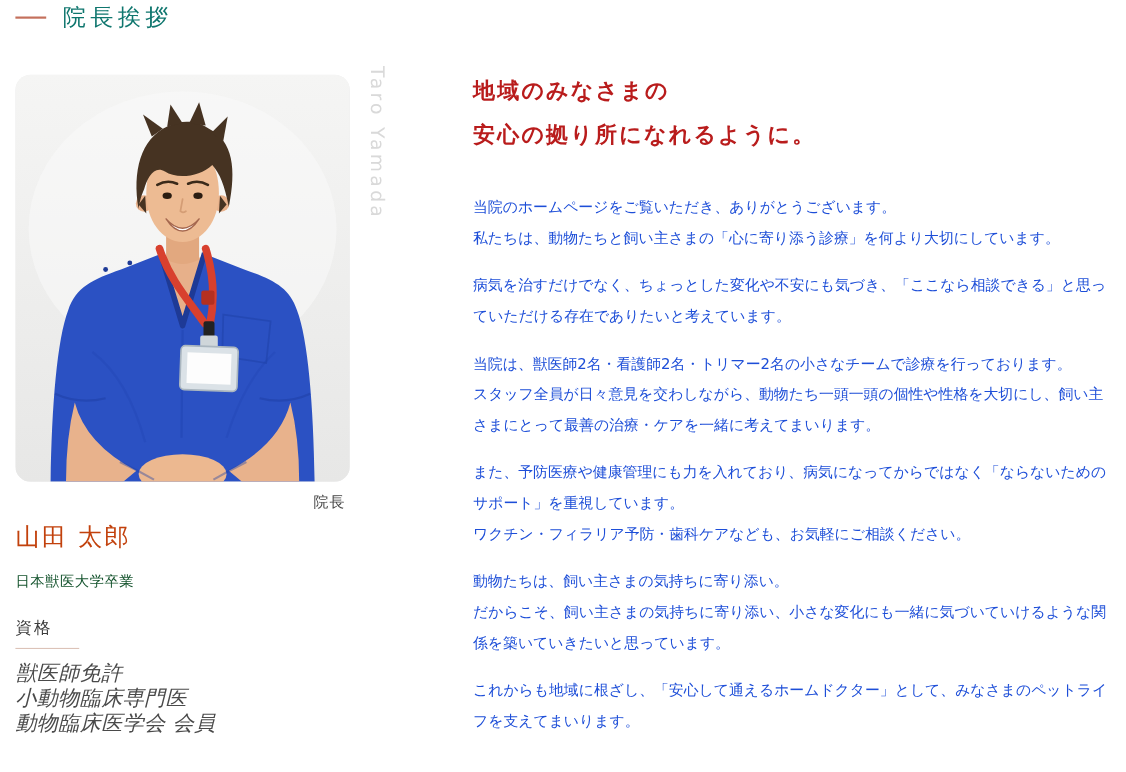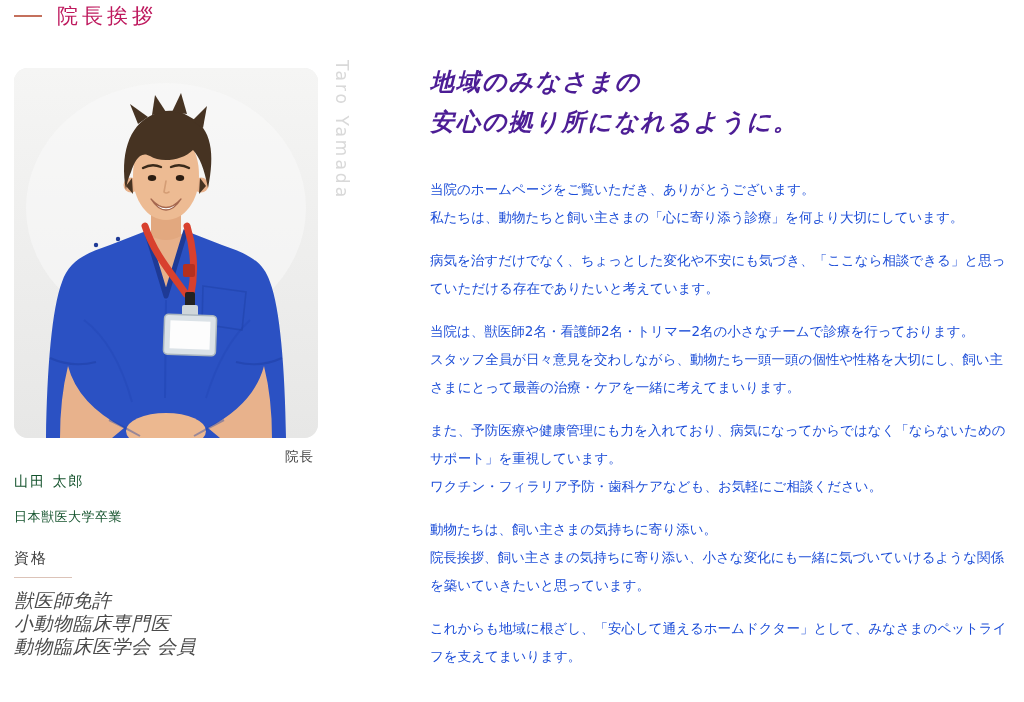--- a/index.html
+++ b/index.html
@@ -7,46 +7,46 @@
     width:1024px;height:702px;background:#ffffff;
     font-family:"DejaVu Sans","Liberation Sans",sans-serif;
     color:#3e3e3e;overflow:hidden;
     -webkit-font-smoothing:antialiased;
   }
   .page{position:relative;width:1024px;height:702px;background:#fff;}
 
   
   .section-header{position:absolute;left:14px;top:1px;display:flex;align-items:center;gap:15px;height:30px;}
   .accent-dash{display:inline-block;width:28px;height:2px;background:#c4705c;}
-  .section-title{margin:0;font-size:21px;font-weight:500;letter-spacing:4px;color:#be185d;}
+  .section-title{margin:0;font-size:21px;font-weight:500;letter-spacing:4px;color:#0f766e;}
 
   
   .photo{position:absolute;left:14px;top:68px;width:304px;height:370px;margin:0;
          border-radius:14px;overflow:hidden;background:#ededed;}
   .photo svg{display:block;width:100%;height:100%;}
 
   .profile{position:absolute;left:14px;top:448px;width:300px;}
   .role{margin:0 0 7px;font-size:13.5px;color:#454545;letter-spacing:1px;text-align:right;}
-  .name{margin:0 0 17px;font-size:14px;font-weight:500;color:#14532d;letter-spacing:2px;}
+  .name{margin:0 0 17px;font-size:22px;font-weight:500;color:#c2410c;letter-spacing:2px;}
   .education{margin:0 0 23px;font-size:13px;color:#14532d;letter-spacing:0.5px;}
   .quals-title{margin:0;font-size:15px;font-weight:500;color:#3c3c3c;letter-spacing:2px;}
   .quals-title::after{content:"";display:block;width:58px;height:1px;background:#dcc3b8;margin-top:9px;}
   .quals{list-style:none;margin:11px 0 0;padding:0;font-size:19px;color:#4a4a4a;line-height:23px;letter-spacing:0.5px;font-style:italic;}
 
   
   .vertical-name{
     position:absolute;left:332px;top:60px;height:300px;
     writing-mode:vertical-rl;text-orientation:mixed;
     font-size:17px;letter-spacing:3px;color:#d9d9d9;font-weight:400;
   }
 
   
   .right-col{position:absolute;left:430px;top:62px;width:586px;}
-  .greeting-heading{margin:0 0 33px;font-size:24px;font-weight:600;line-height:40px;
-                    letter-spacing:2px;color:#4c1d95;font-style:italic;}
+  .greeting-heading{margin:0 0 33px;font-size:20px;font-weight:600;line-height:40px;
+                    letter-spacing:2px;color:#b91c1c;}
   .paragraphs p{margin:0 0 15px;font-size:13.5px;line-height:28px;color:#1d4ed8;letter-spacing:0;}
 </style>
 </head>
 <body>
 
 <div class="page">
 
   <header class="section-header">
     <span class="accent-dash"></span>
     <h1 class="section-title">院長挨拶</h1>
@@ -156,21 +156,21 @@
       <p>
         <span>当院は、獣医師2名・看護師2名・トリマー2名の小さなチームで診療を行っております。</span><br>
         <span>スタッフ全員が日々意見を交わしながら、動物たち一頭一頭の個性や性格を大切にし、飼い主さまにとって最善の治療・ケアを一緒に考えてまいります。</span>
       </p>
       <p>
         <span>また、予防医療や健康管理にも力を入れており、病気になってからではなく「ならないためのサポート」を重視しています。</span><br>
         <span>ワクチン・フィラリア予防・歯科ケアなども、お気軽にご相談ください。</span>
       </p>
       <p>
         <span>動物たちは、飼い主さまの気持ちに寄り添い。</span><br>
-        <span>院長挨拶、飼い主さまの気持ちに寄り添い、小さな変化にも一緒に気づいていけるような関係を築いていきたいと思っています。</span>
+        <span>だからこそ、飼い主さまの気持ちに寄り添い、小さな変化にも一緒に気づいていけるような関係を築いていきたいと思っています。</span>
       </p>
       <p>
         <span>これからも地域に根ざし、「安心して通えるホームドクター」として、みなさまのペットライフを支えてまいります。</span>
       </p>
     </div>
   </main>
 
 </div>
 
 </body></html>

